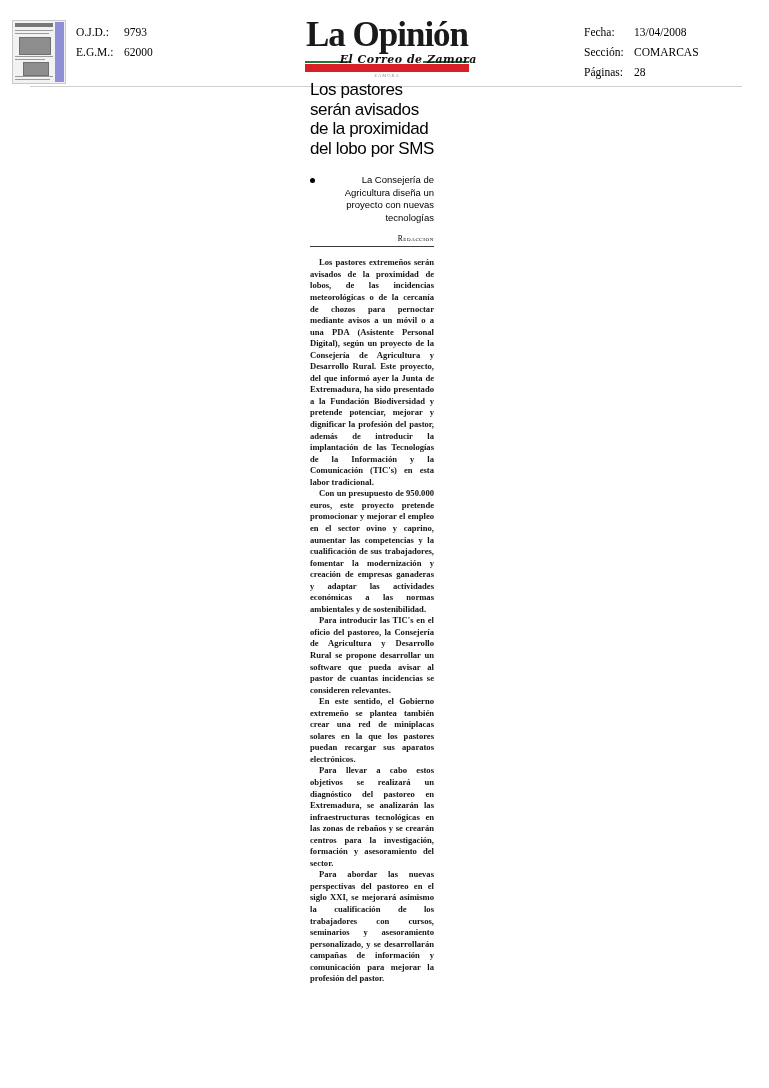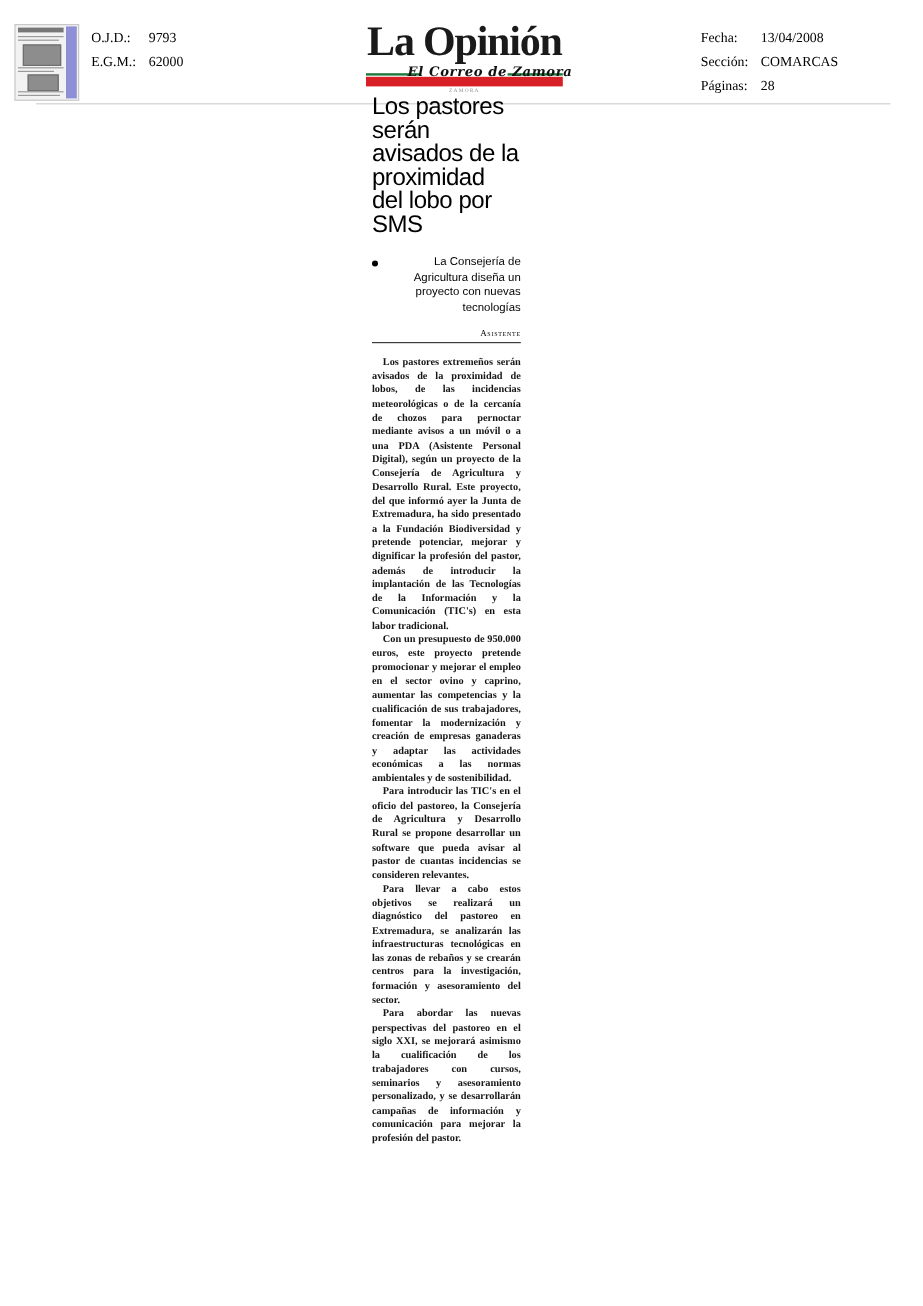--- a/index.html
+++ b/index.html
@@ -150,21 +150,21 @@
 
   
   #article {
     position: absolute;
     left: 310px; top: 80px;
     width: 124px;
   }
 
   #headline {
     font-family: "Liberation Sans", sans-serif;
-    font-size: 20px;
+    font-size: 17px;
     line-height: 19.5px;
     font-weight: 400;
     letter-spacing: -0.4px;
     color: #000000;
     margin: 0 0 16px 0;
   }
 
   #subhead {
     position: relative;
     font-family: "Liberation Sans", sans-serif;
@@ -262,22 +262,23 @@
 
 <div id="article">
 
   <h1 id="headline">Los pastores serán avisados de la proximidad del lobo por SMS</h1>
 
   <div id="subhead">
     <span class="bullet"></span>
     <span>La Consejería de Agricultura diseña un proyecto con nuevas tecnologías</span>
   </div>
 
-  <div id="byline">Asistente</div>
+  <div id="byline">Redaccion</div>
 
   <div id="body">
     <p>Los pastores extremeños serán avisados de la proximidad de lobos, de las incidencias meteorológicas o de la cercanía de chozos para pernoctar mediante avisos a un móvil o a una PDA (Asistente Personal Digital), según un proyecto de la Consejería de Agricultura y Desarrollo Rural. Este proyecto, del que informó ayer la Junta de Extremadura, ha sido presentado a la Fundación Biodiversidad y pretende potenciar, mejorar y dignificar la profesión del pastor, además de introducir la implantación de las Tecnologías de la Información y la Comunicación (TIC's) en esta labor tradicional.</p>
     <p>Con un presupuesto de 950.000 euros, este proyecto pretende promocionar y mejorar el empleo en el sector ovino y caprino, aumentar las competencias y la cualificación de sus trabajadores, fomentar la modernización y creación de empresas ganaderas y adaptar las actividades económicas a las normas ambientales y de sostenibilidad.</p>
     <p>Para introducir las TIC's en el oficio del pastoreo, la Consejería de Agricultura y Desarrollo Rural se propone desarrollar un software que pueda avisar al pastor de cuantas incidencias se consideren relevantes.</p>
+    <p>En este sentido, el Gobierno extremeño se plantea también crear una red de miniplacas solares en la que los pastores puedan recargar sus aparatos electrónicos.</p>
     <p>Para llevar a cabo estos objetivos se realizará un diagnóstico del pastoreo en Extremadura, se analizarán las infraestructuras tecnológicas en las zonas de rebaños y se crearán centros para la investigación, formación y asesoramiento del sector.</p>
     <p>Para abordar las nuevas perspectivas del pastoreo en el siglo XXI, se mejorará asimismo la cualificación de los trabajadores con cursos, seminarios y asesoramiento personalizado, y se desarrollarán campañas de información y comunicación para mejorar la profesión del pastor.</p>
   </div>
 </div>
 
 </body></html>

